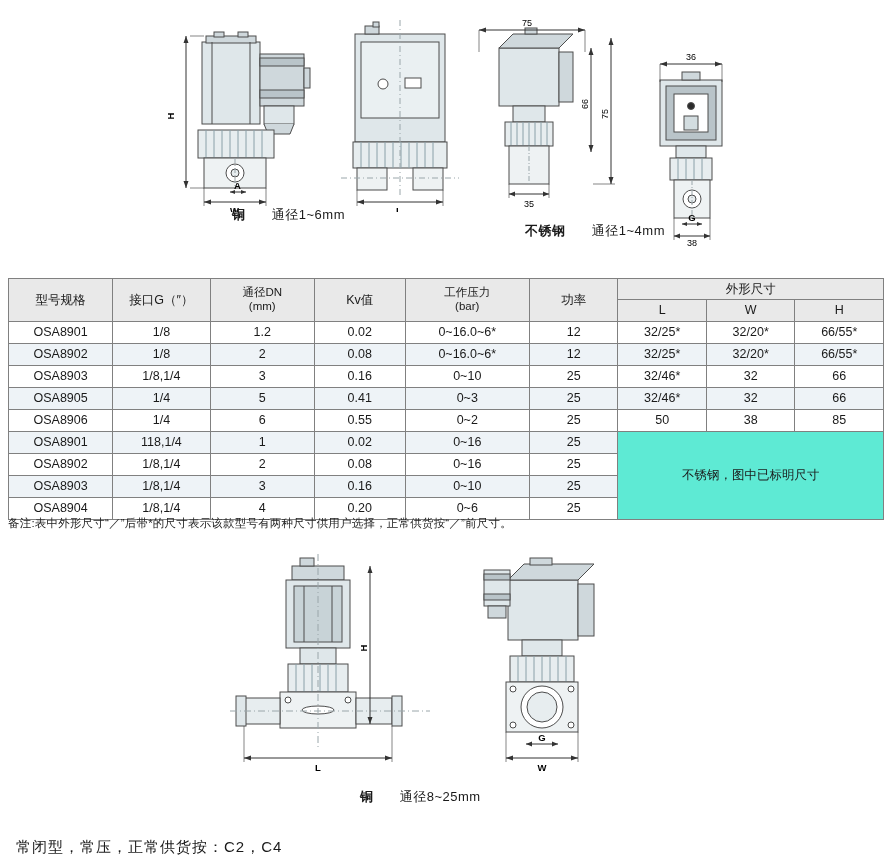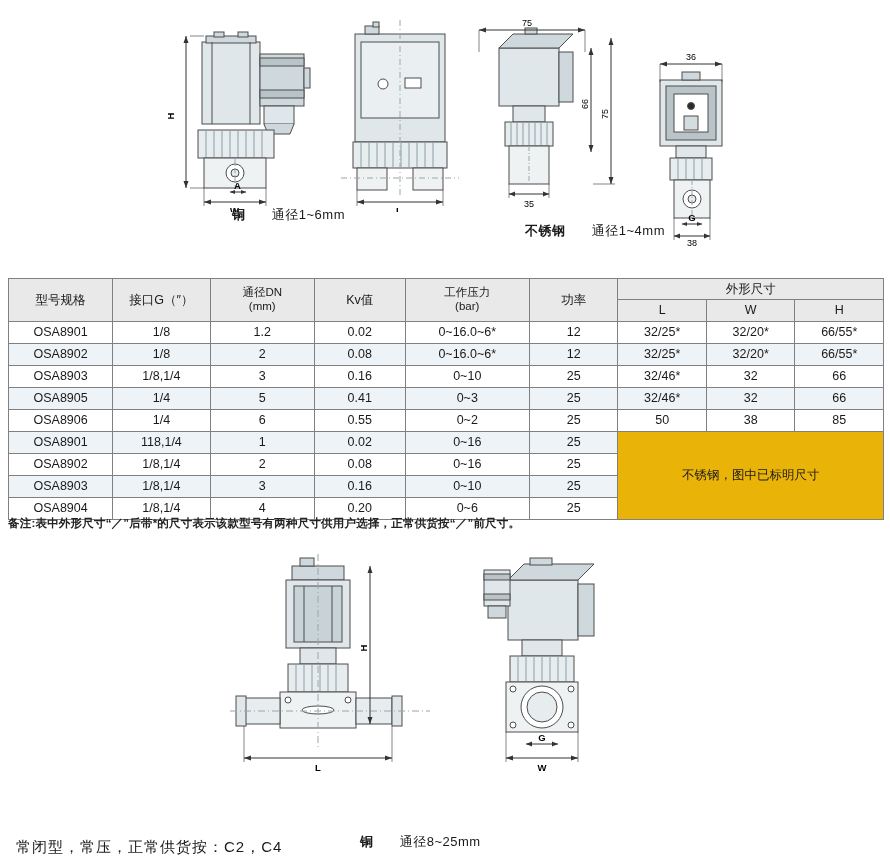--- a/index.html
+++ b/index.html
@@ -50,21 +50,21 @@
   td.model{width:92px;}
   td.g{width:86px;}
   td.dn{width:92px;}
   td.kv{width:80px;}
   td.press{width:110px;}
   td.power{width:78px;}
   td.dim{width:78px;}
   .two-line{display:block;font-size:11.5px;line-height:1.2;}
   .note{
     position:absolute;left:8px;top:516px;
-    font-size:11.5px;color:#222;letter-spacing:0.2px;font-weight:bold;
+    font-size:11.5px;color:#222;letter-spacing:0.2px;
   }
 
   
   .bottom-fig{position:absolute;}
   .bottom-cap{position:absolute;font-size:13px;letter-spacing:0.5px;white-space:nowrap;}
 
   .footer{
     position:absolute;left:16px;top:838px;
     font-size:15px;letter-spacing:1px;
   }
@@ -368,21 +368,21 @@
           <td class="dim">38</td>
           <td class="dim">85</td>
         </tr>
         <tr class="alt">
           <td class="model">OSA8901</td>
           <td class="g">118,1/4</td>
           <td class="dn">1</td>
           <td class="kv">0.02</td>
           <td class="press">0~16</td>
           <td class="power">25</td>
-          <td colspan="3" rowspan="4" style="background:#eab308;">不锈钢，图中已标明尺寸</td>
+          <td colspan="3" rowspan="4" style="background:#5eead4;">不锈钢，图中已标明尺寸</td>
         </tr>
         <tr>
           <td class="model">OSA8902</td>
           <td class="g">1/8,1/4</td>
           <td class="dn">2</td>
           <td class="kv">0.08</td>
           <td class="press">0~16</td>
           <td class="power">25</td>
         </tr>
         <tr class="alt">
@@ -501,21 +501,21 @@
         <path d="M56 210 l7 -2.5 v5 z" fill="#333" stroke="none"></path>
         <path d="M128 210 l-7 -2.5 v5 z" fill="#333" stroke="none"></path>
         <line x1="56" y1="184" x2="56" y2="214" stroke="#333" stroke-width="0.6"></line>
         <line x1="128" y1="184" x2="128" y2="214" stroke="#333" stroke-width="0.6"></line>
       </g>
       <text class="lbl" x="92" y="193" text-anchor="middle">G</text>
       <text class="lbl" x="92" y="223" text-anchor="middle">W</text>
     </svg>
   </div>
 
-  <div class="bottom-cap" style="left:360px;top:833px;">
+  <div class="bottom-cap" style="left:360px;top:788px;">
     <span class="cap-label">铜</span>
     <span style="display:inline-block;width:18px;"></span>
     <span>通径8~25mm</span>
   </div>
 
   <div class="footer">常闭型，常压，正常供货按：C2，C4</div>
 
 </div>
 
 </body></html>

